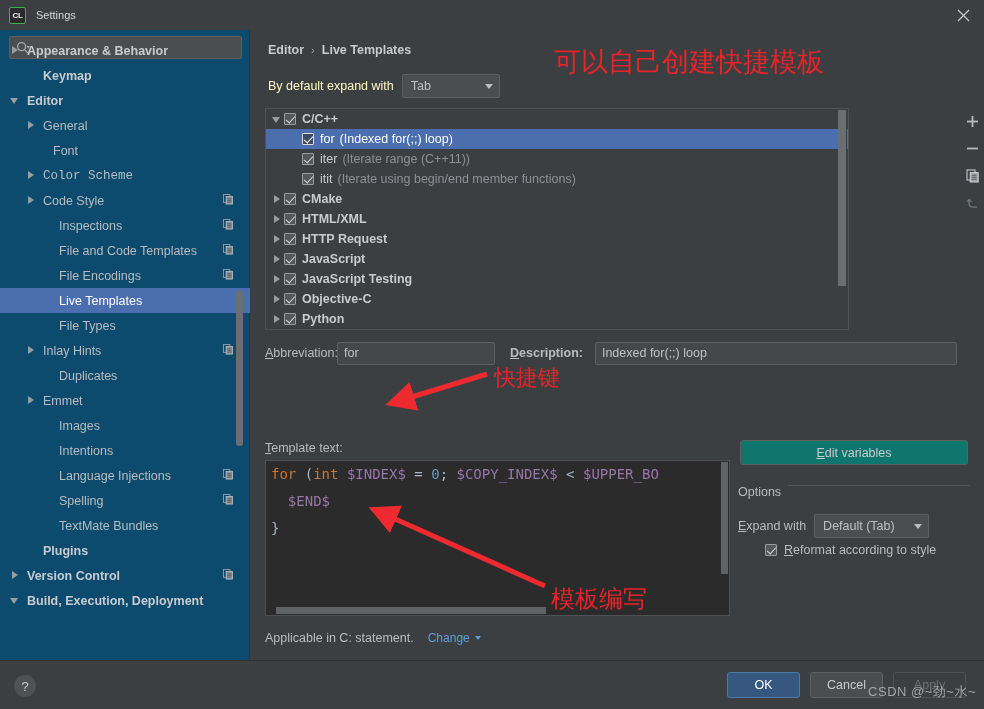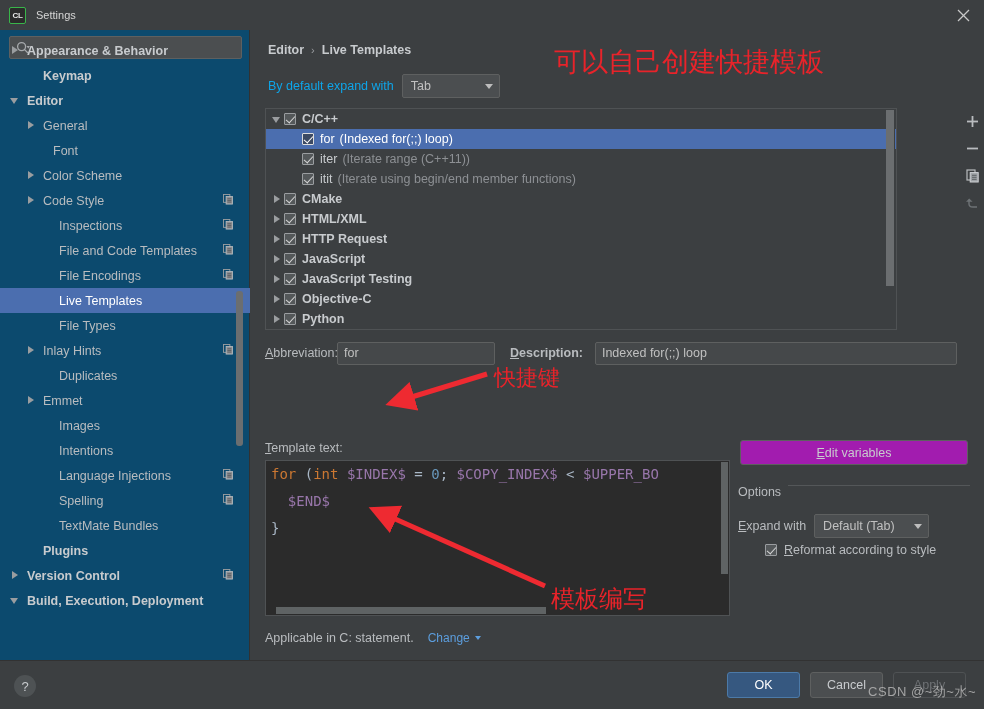--- a/index.html
+++ b/index.html
@@ -119,35 +119,35 @@
     position: absolute; left: 18px; top: 13px;
     font-size: 12.5px; font-weight: bold; color: #c8cbce;
     display: flex; align-items: center; gap: 7px;
   }
   .bc-sep { color: #9a9da0; font-weight: normal; font-size: 11px; }
 
   .expand-row {
     position: absolute; left: 18px; top: 44px;
     display: flex; align-items: center; gap: 8px;
   }
-  .expand-row .lab { font-size: 12.5px; color: #0ea5e9; }
+  .expand-row .lab { font-size: 12.5px; color: #fef9c3; }
   .combo {
     height: 24px; width: 98px;
     background: #4b4e50;
     border: 1px solid #5e6060;
     border-radius: 2px;
     display: flex; align-items: center; justify-content: space-between;
     padding: 0 6px 0 8px;
     color: #c0c0c0; font-size: 12.5px; cursor: pointer;
   }
   .caret { border-top: 5px solid #bdbdbd; border-left: 4px solid transparent; border-right: 4px solid transparent; }
 
   
   .ttree-box {
-    position: absolute; left: 15px; top: 78px; width: 632px; height: 222px;
+    position: absolute; left: 15px; top: 78px; width: 584px; height: 222px;
     background: #3c3f41;
     border: 1px solid #4f5254;
     overflow: hidden;
   }
   .ttree-inner { position: absolute; left: 0; top: 0; right: 0; }
   .trow {
     height: 20px; display: flex; align-items: center;
     padding-left: 4px; white-space: nowrap;
   }
   .trow.selected { background: #4b6eaf; }
@@ -233,21 +233,21 @@
     position: absolute; right: 1px; top: 1px; width: 7px; height: 112px;
     background: #5f6364;
   }
   .ed-hsb {
     position: absolute; left: 10px; bottom: 1px; height: 7px; width: 270px;
     background: #5f6364;
   }
 
   
   .btn {
-    background: #a21caf;
+    background: #0f766e;
     border: 1px solid #5e6060;
     border-radius: 3px;
     color: #c8cbce; font-size: 12.5px;
     display: flex; align-items: center; justify-content: center;
     cursor: pointer;
   }
   .legend-row {
     display: flex; align-items: flex-start; gap: 7px;
   }
   .legend-line { flex: 1; height: 1px; background: #545759; }
@@ -348,21 +348,21 @@
         <div class="tnode">
           <span class="arrow closed" style="margin-left: 26px;"></span>
           <span class="lbl" style="margin-left: 6px;">General</span>
         </div>
         <div class="tnode">
           <span class="arrow" style="margin-left: 42px;"></span>
           <span class="lbl" style="">Font</span>
         </div>
         <div class="tnode">
           <span class="arrow closed" style="margin-left: 26px;"></span>
-          <span class="lbl" style="margin-left: 6px;">Color Scheme</span>
+          <span class="lbl" style="margin-left: 6px; font-family: Liberation Mono, monospace;">Color Scheme</span>
         </div>
         <div class="tnode">
           <span class="arrow closed" style="margin-left: 26px;"></span>
           <span class="lbl" style="margin-left: 6px;">Code Style</span>
           <span class="copy-ico"><svg width="11" height="11" viewBox="0 0 12 12">
               <rect x="0.5" y="0.5" width="7" height="8.6" fill="none" stroke="#9a9da0" stroke-width="1"></rect>
               <rect x="3.4" y="2.8" width="7" height="8.2" fill="#8d9094" stroke="#b9bcbf" stroke-width="0.9"></rect>
               <line x1="4.8" y1="5.2" x2="9.1" y2="5.2" stroke="#4c5052" stroke-width="0.8"></line>
               <line x1="4.8" y1="7" x2="9.1" y2="7" stroke="#4c5052" stroke-width="0.8"></line>
               <line x1="4.8" y1="8.8" x2="9.1" y2="8.8" stroke="#4c5052" stroke-width="0.8"></line>

